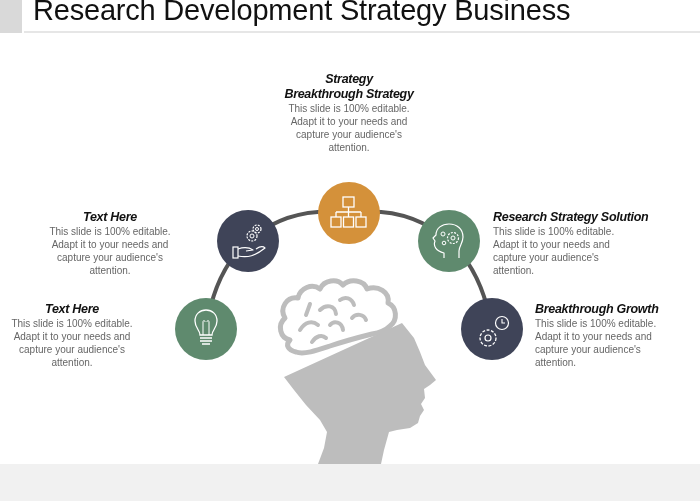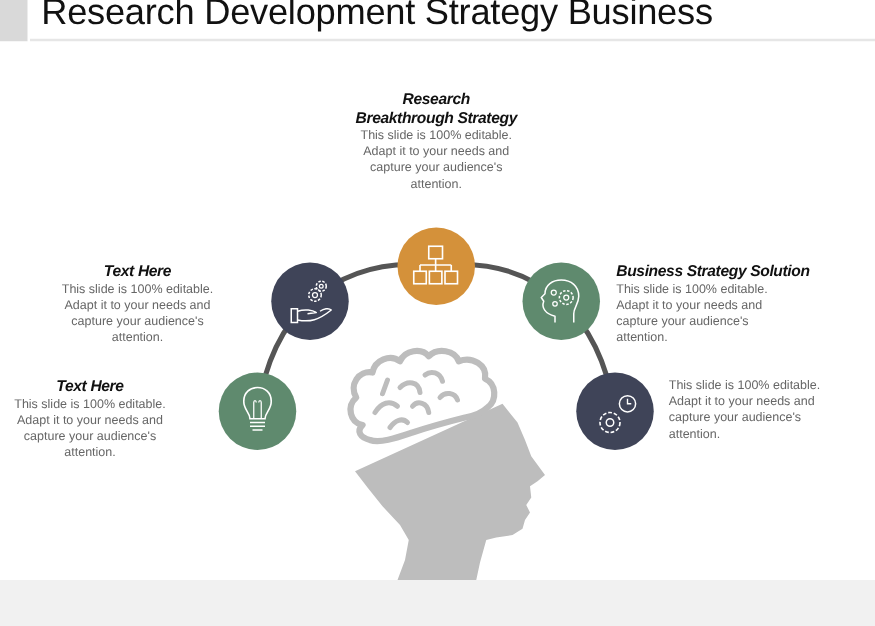--- a/index.html
+++ b/index.html
@@ -74,21 +74,21 @@
     <g>
       <circle cx="492" cy="329" r="31" fill="#3F4458"></circle>
       <circle cx="488" cy="338" r="8" fill="none" stroke="#fff" stroke-width="1.3" stroke-dasharray="3 1.5"></circle>
       <circle cx="488" cy="338" r="3" fill="none" stroke="#fff" stroke-width="1.2"></circle>
       <circle cx="502" cy="323" r="6.5" fill="#3F4458" stroke="#fff" stroke-width="1.2"></circle>
       <path d="M 502 319 V 323 H 505" fill="none" stroke="#fff" stroke-width="1.1"></path>
     </g>
   </svg>
 
   <div class="block center-align" style="left:259px; top:72px;">
-    <div class="heading">Research</div>
+    <div class="heading">Strategy</div>
     <div class="heading">Breakthrough Strategy</div>
     <div class="body">This slide is 100% editable.</div>
     <div class="body">Adapt it to your needs and</div>
     <div class="body">capture your audience's</div>
     <div class="body">attention.</div>
   </div>
 
   <div class="block right-align" style="left:20px; top:210px;">
     <div class="heading">Text Here</div>
     <div class="body">This slide is 100% editable.</div>
@@ -99,28 +99,29 @@
 
   <div class="block right-align" style="left:-18px; top:302px;">
     <div class="heading">Text Here</div>
     <div class="body">This slide is 100% editable.</div>
     <div class="body">Adapt it to your needs and</div>
     <div class="body">capture your audience's</div>
     <div class="body">attention.</div>
   </div>
 
   <div class="block left-align" style="left:493px; top:210px; width:200px;">
-    <div class="heading">Business Strategy Solution</div>
+    <div class="heading">Research Strategy Solution</div>
     <div class="body">This slide is 100% editable.</div>
     <div class="body">Adapt it to your needs and</div>
     <div class="body">capture your audience's</div>
     <div class="body">attention.</div>
   </div>
 
   <div class="block left-align" style="left:535px; top:302px; width:165px;">
+    <div class="heading">Breakthrough Growth</div>
     <div class="body">This slide is 100% editable.</div>
     <div class="body">Adapt it to your needs and</div>
     <div class="body">capture your audience's</div>
     <div class="body">attention.</div>
   </div>
 
   <div class="footer"></div>
 </div>
 
 </body></html>

